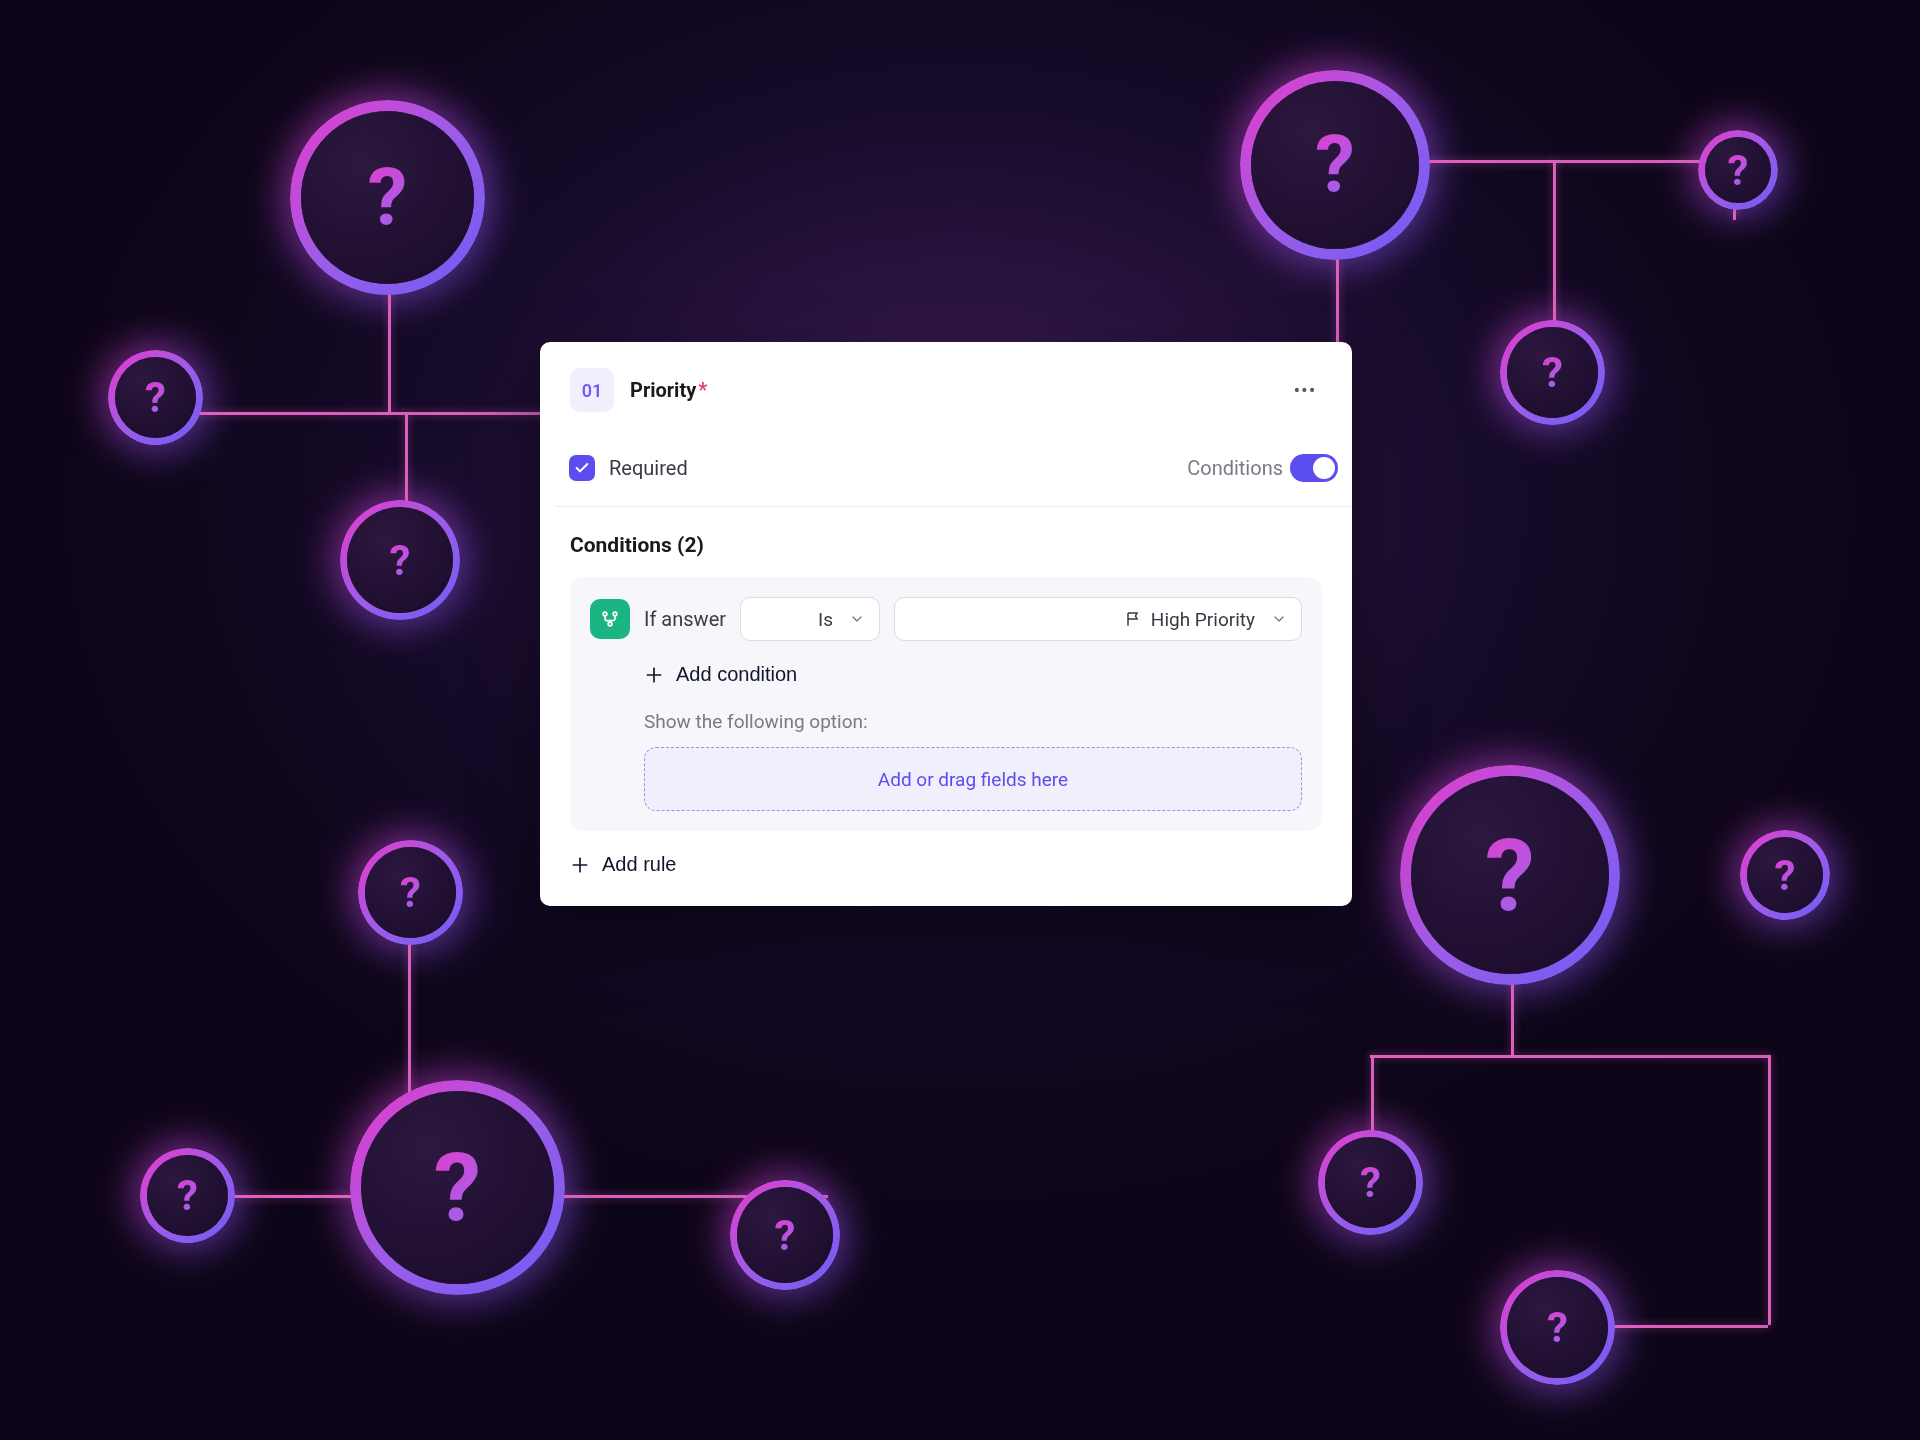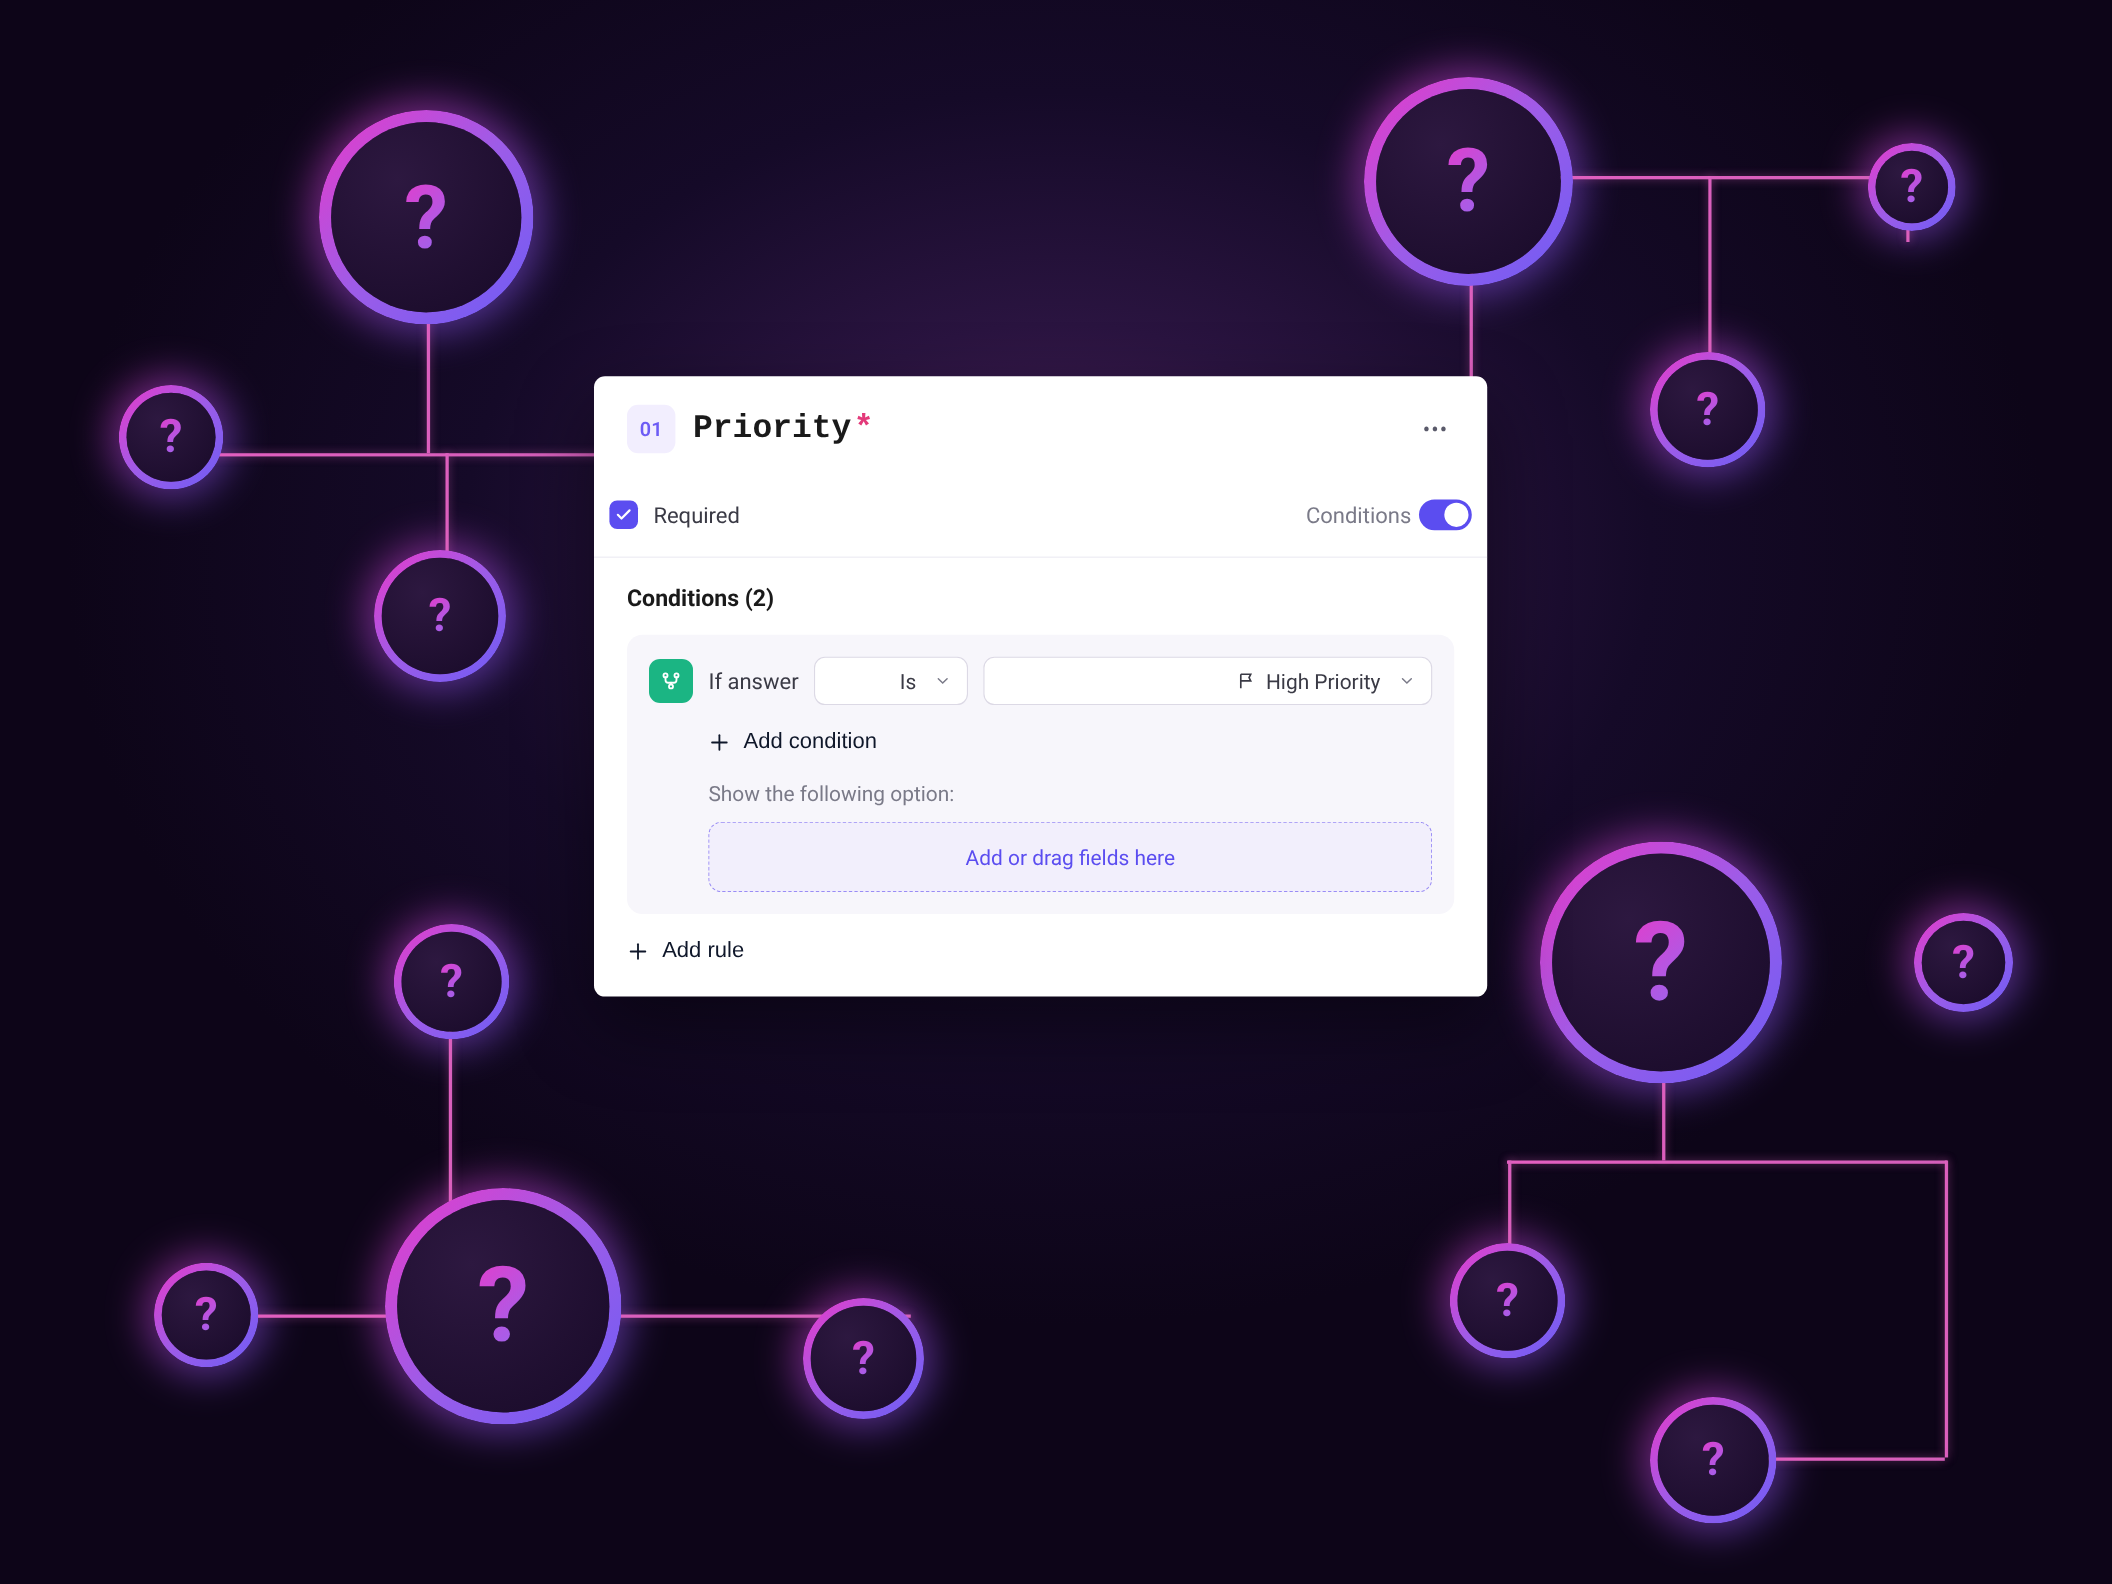--- a/index.html
+++ b/index.html
@@ -96,24 +96,23 @@
       border-radius: 10px;
       background: #f2eefe;
       color: #6d5cf5;
       font-weight: 600;
       font-size: 18px;
       display: flex;
       align-items: center;
       justify-content: center;
     }
     .card-title {
-      font-size: 30px;
+      font-size: 20px;
       font-weight: 700;
       color: #1a1a1a;
-      font-family: Liberation Mono, monospace;
     }
     .card-title .req { color: #e33a7a; margin-left: 2px; }
     .card-menu {
       margin-left: auto;
       width: 34px;
       height: 34px;
       display: flex;
       align-items: center;
       justify-content: center;
       color: #5a5a6a;
@@ -137,20 +136,21 @@
       background: #fff;
       cursor: pointer;
     }
 
     .opts-row {
       display: flex;
       align-items: center;
       justify-content: space-between;
       padding: 20px 14px 24px;
       border-bottom: 1px solid #eceaf2;
+      margin-left: 15px;
     }
     .chk-group { display: flex; align-items: center; gap: 14px; }
     .checkbox {
       width: 26px; height: 26px;
       border-radius: 7px;
       background: #5b4df0;
       display: flex; align-items: center; justify-content: center;
       cursor: pointer;
     }
     .checkbox svg { width: 16px; height: 16px; stroke: #fff; stroke-width: 3; fill: none; stroke-linecap: round; stroke-linejoin: round; }

